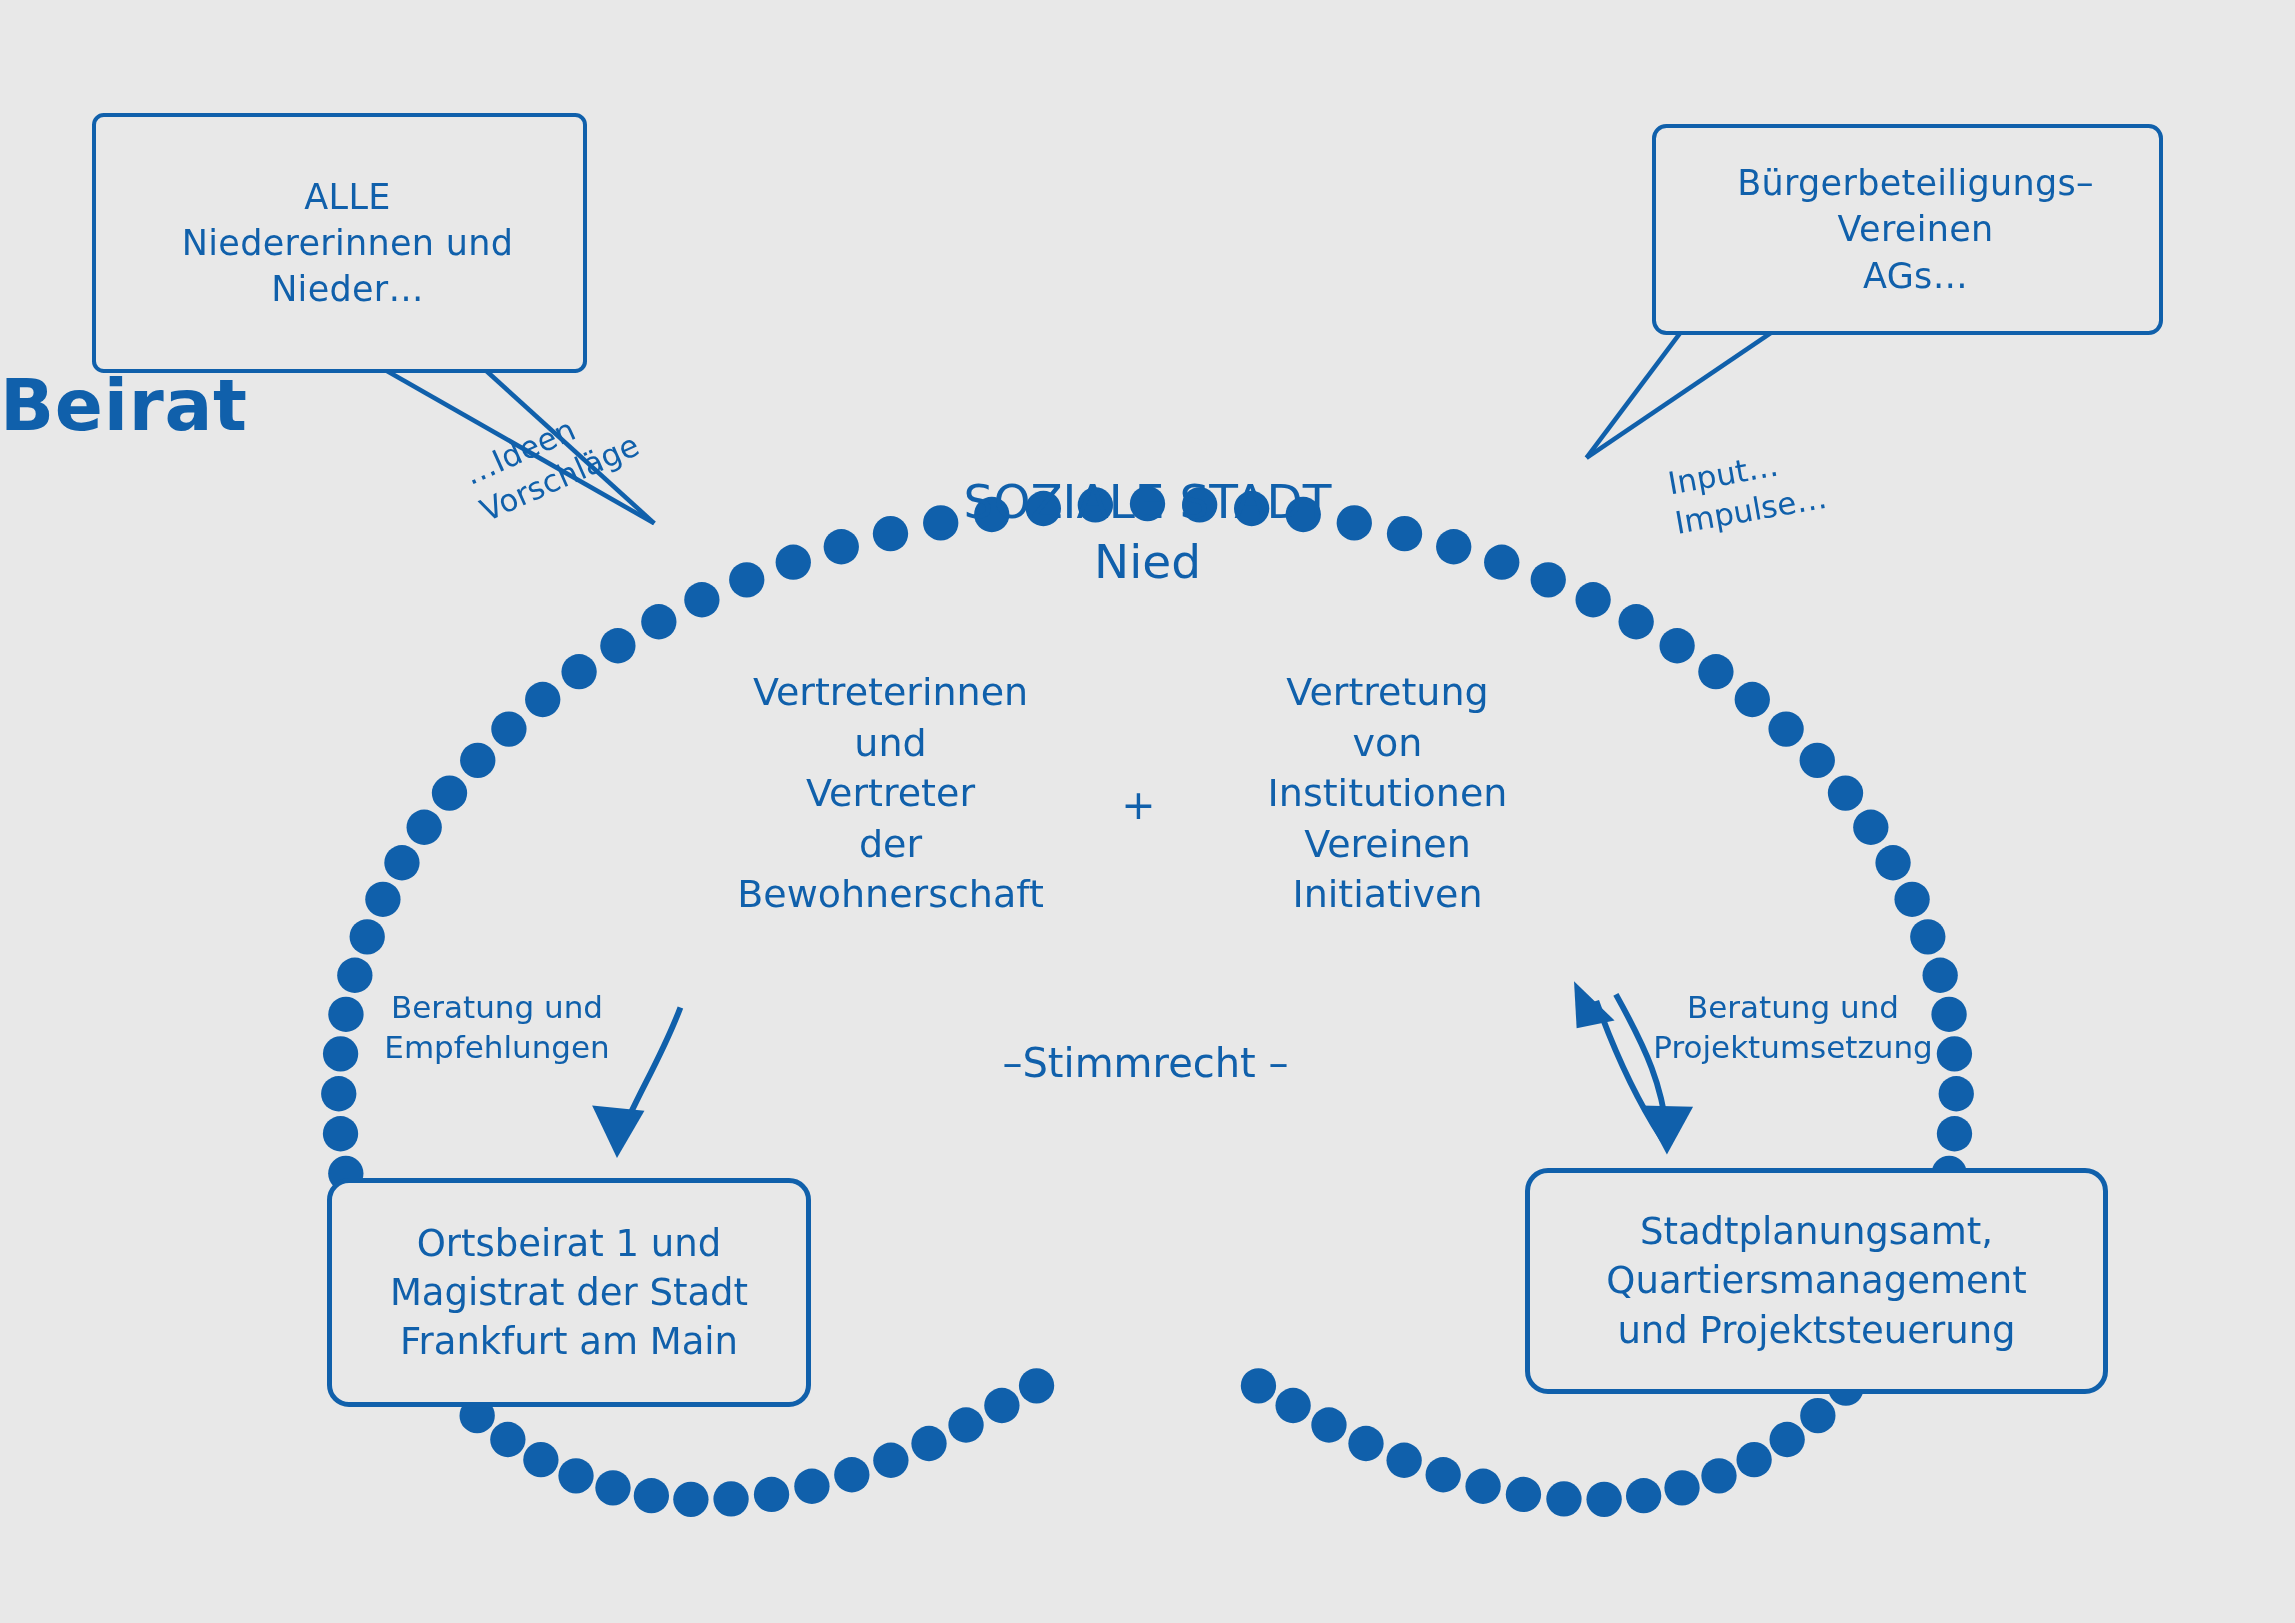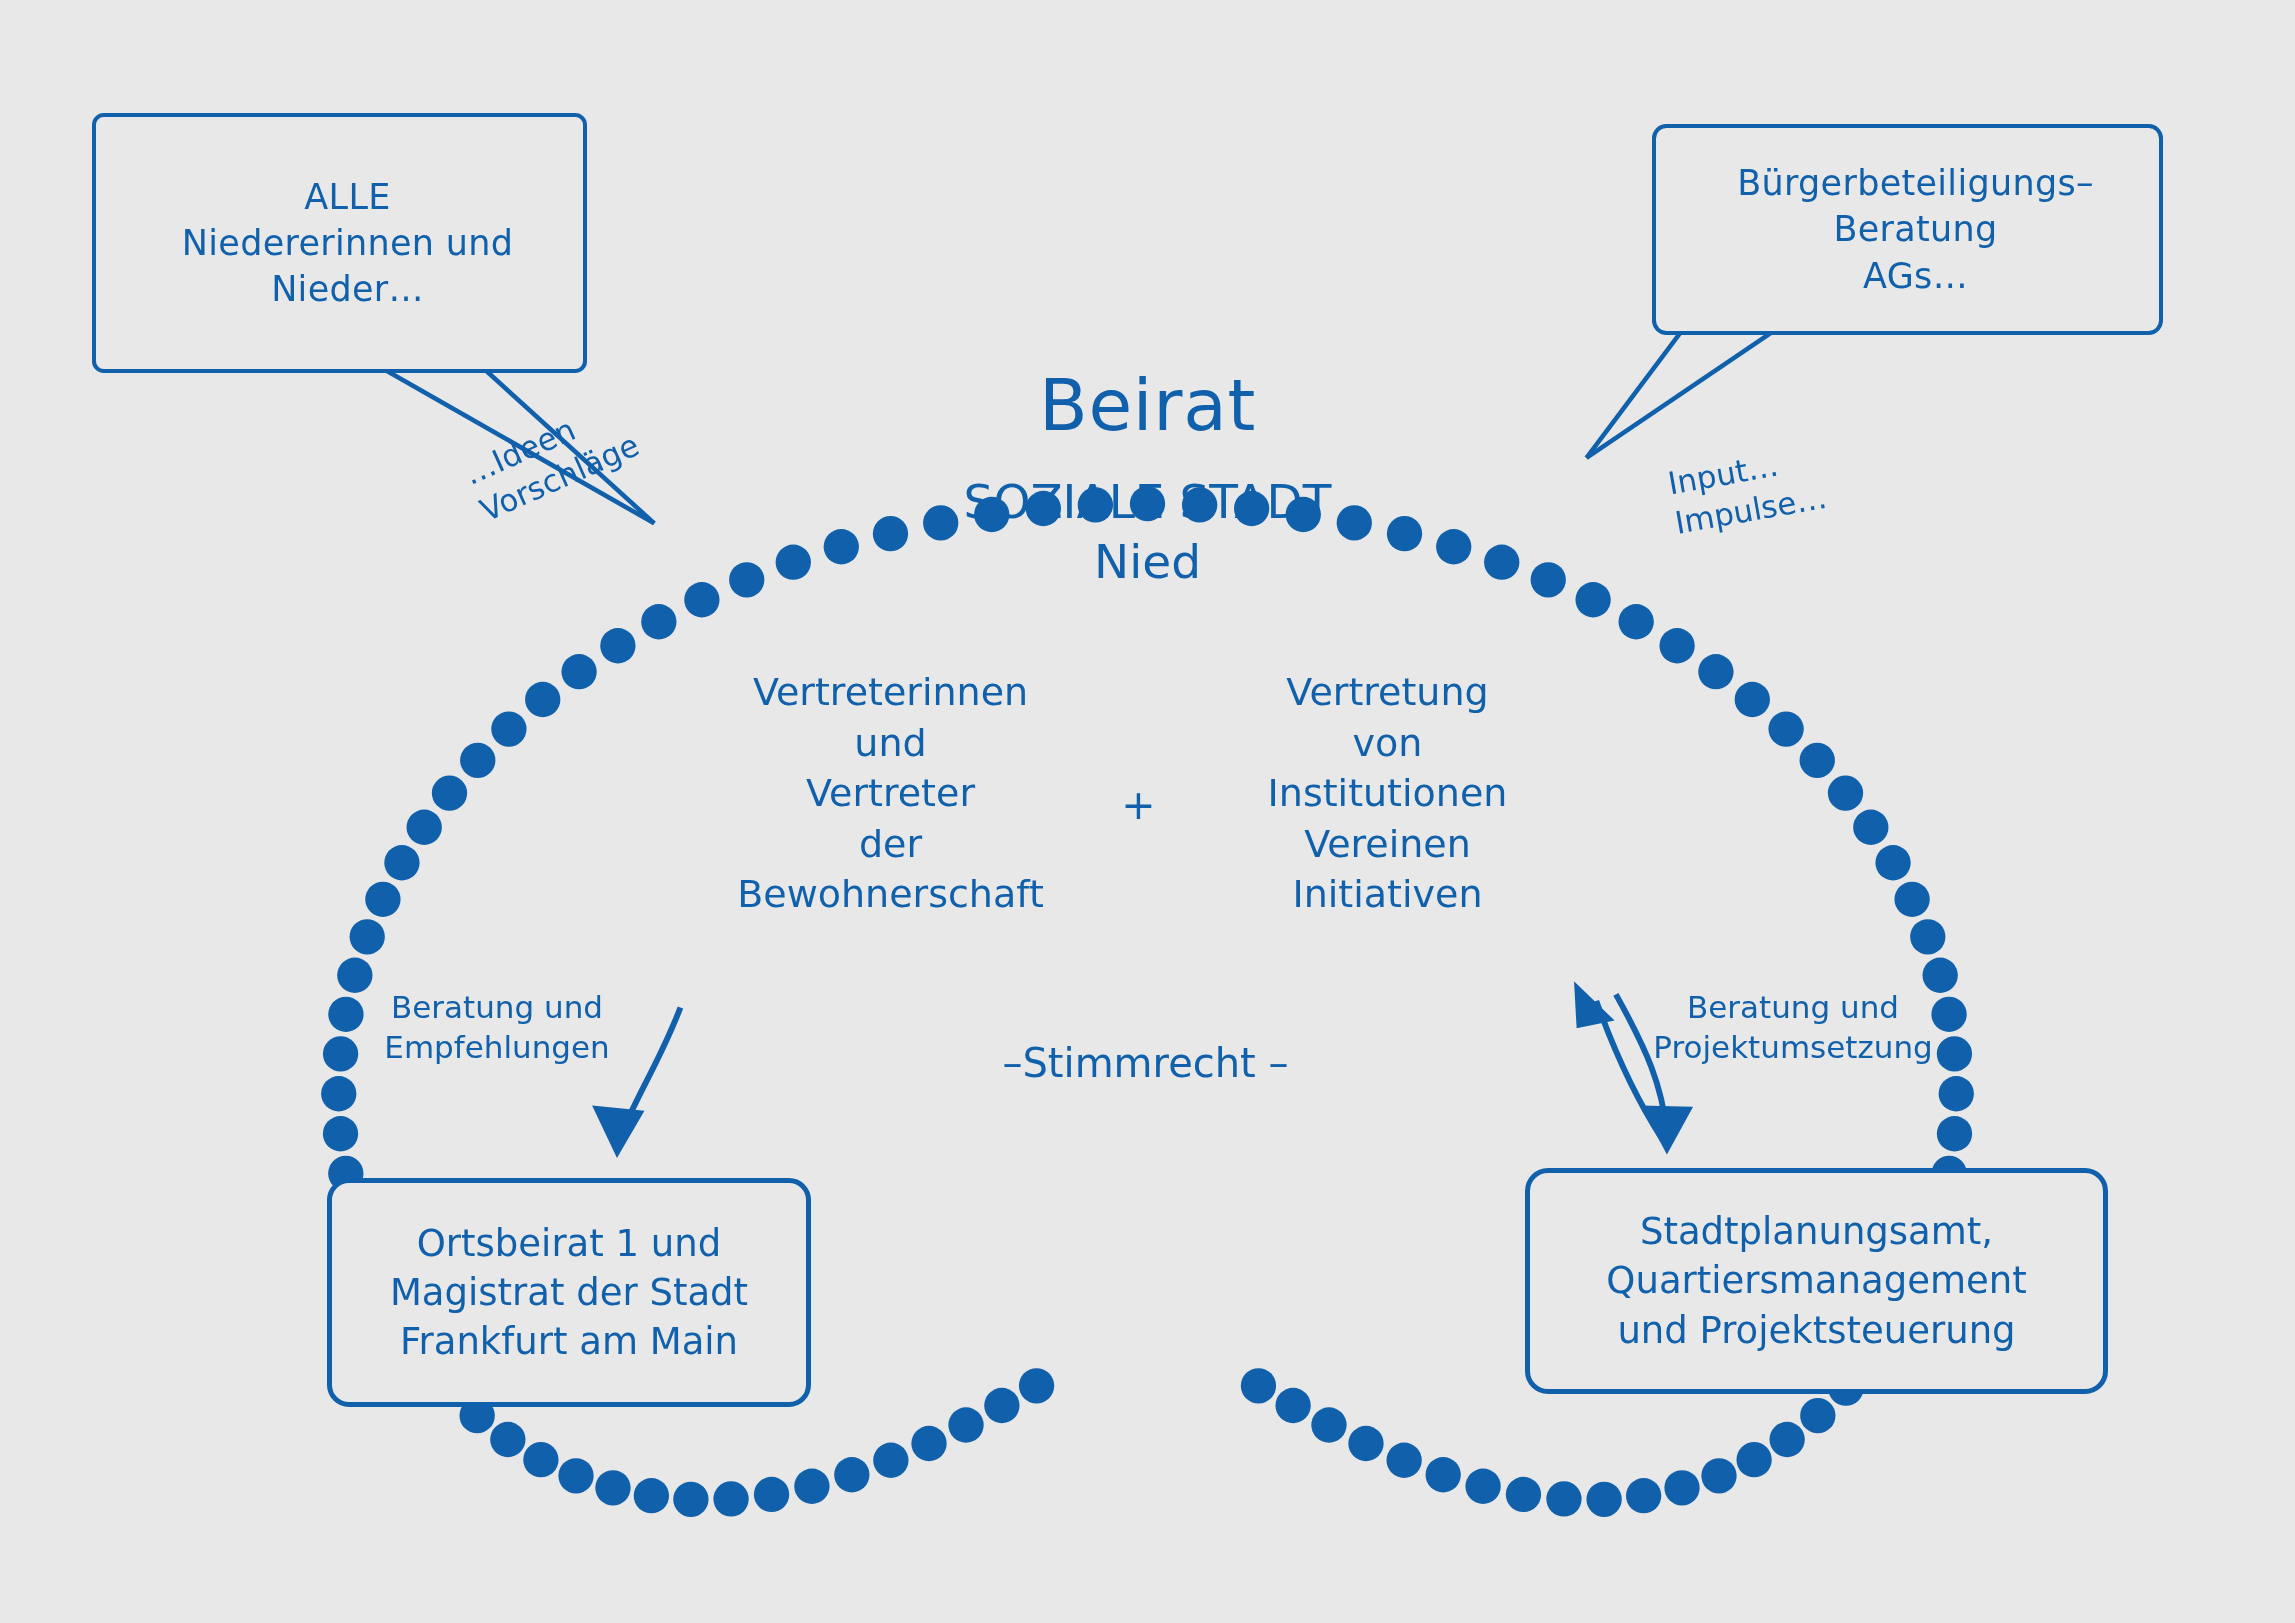--- a/index.html
+++ b/index.html
@@ -87,23 +87,23 @@
   #box-stadtplanung {
     left: 1525px;
     top: 1168px;
     width: 573px;
     height: 216px;
     border-radius: 23px;
   }
   
   #center-title {
     left: 0; top: 365px; width: 2295px;
-    text-align: center;
+    text-align: left;
     font-size: 71px;
-    font-weight: normal;
+    font-weight: bold;
     letter-spacing: 0.7px;
   }
   #center-sub {
     left: 0; top: 472px; width: 2295px;
     text-align: center;
     font-size: 47px;
     line-height: 1.28;
   }
   #col-left {
     left: 694px; top: 667px; width: 393px;
@@ -301,21 +301,21 @@
   </svg>
 
   <div class="bubble" id="bubble-residents">
     <span>ALLE
 Niedererinnen und
 Nieder…</span>
   </div>
 
   <div class="bubble" id="bubble-workshop">
     <span>Bürgerbeteiligungs–
-Beratung
+Vereinen
 AGs…</span>
   </div>
 
   <div class="txt" id="center-title">Beirat</div>
   <div class="txt" id="center-sub">SOZIALE STADT
 Nied</div>
 
   <div class="txt" id="col-left">Vertreterinnen
 und
 Vertreter

